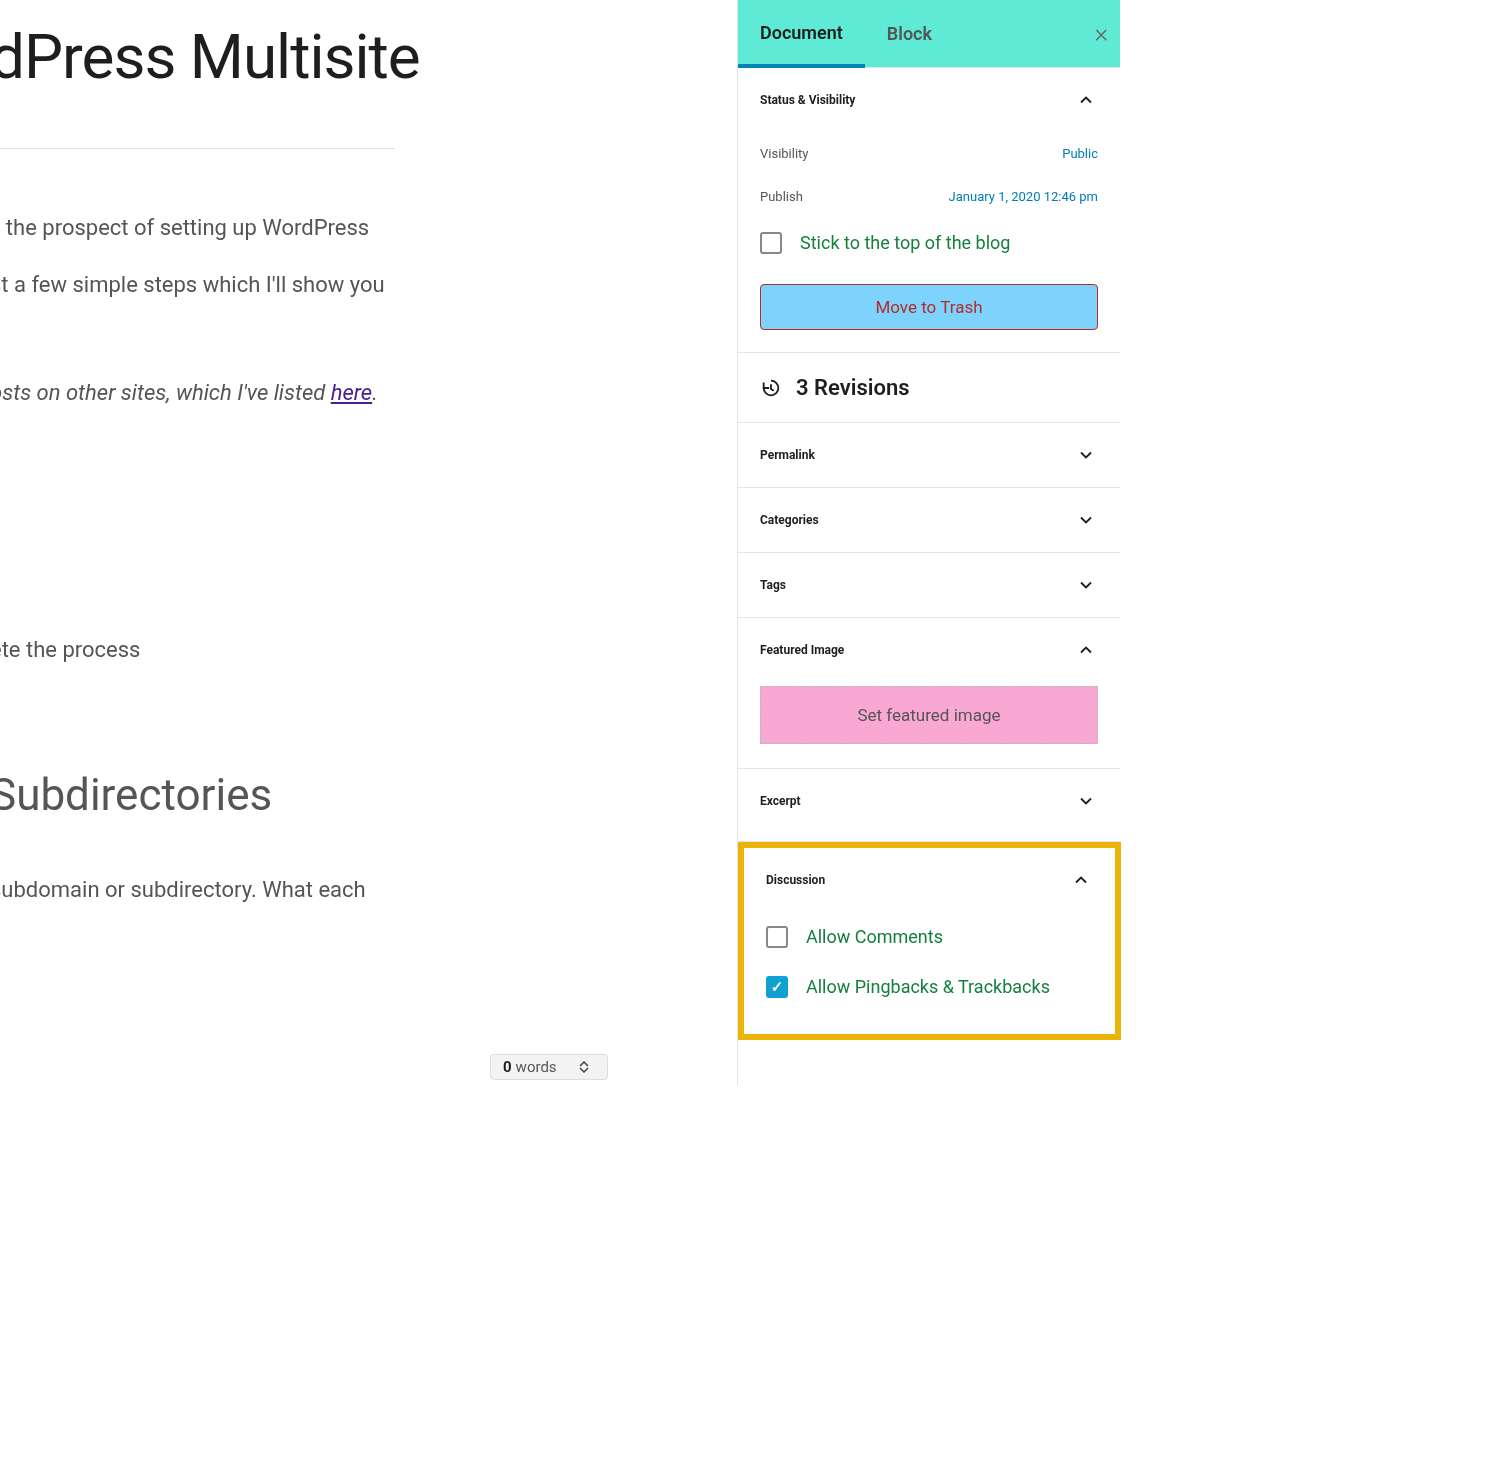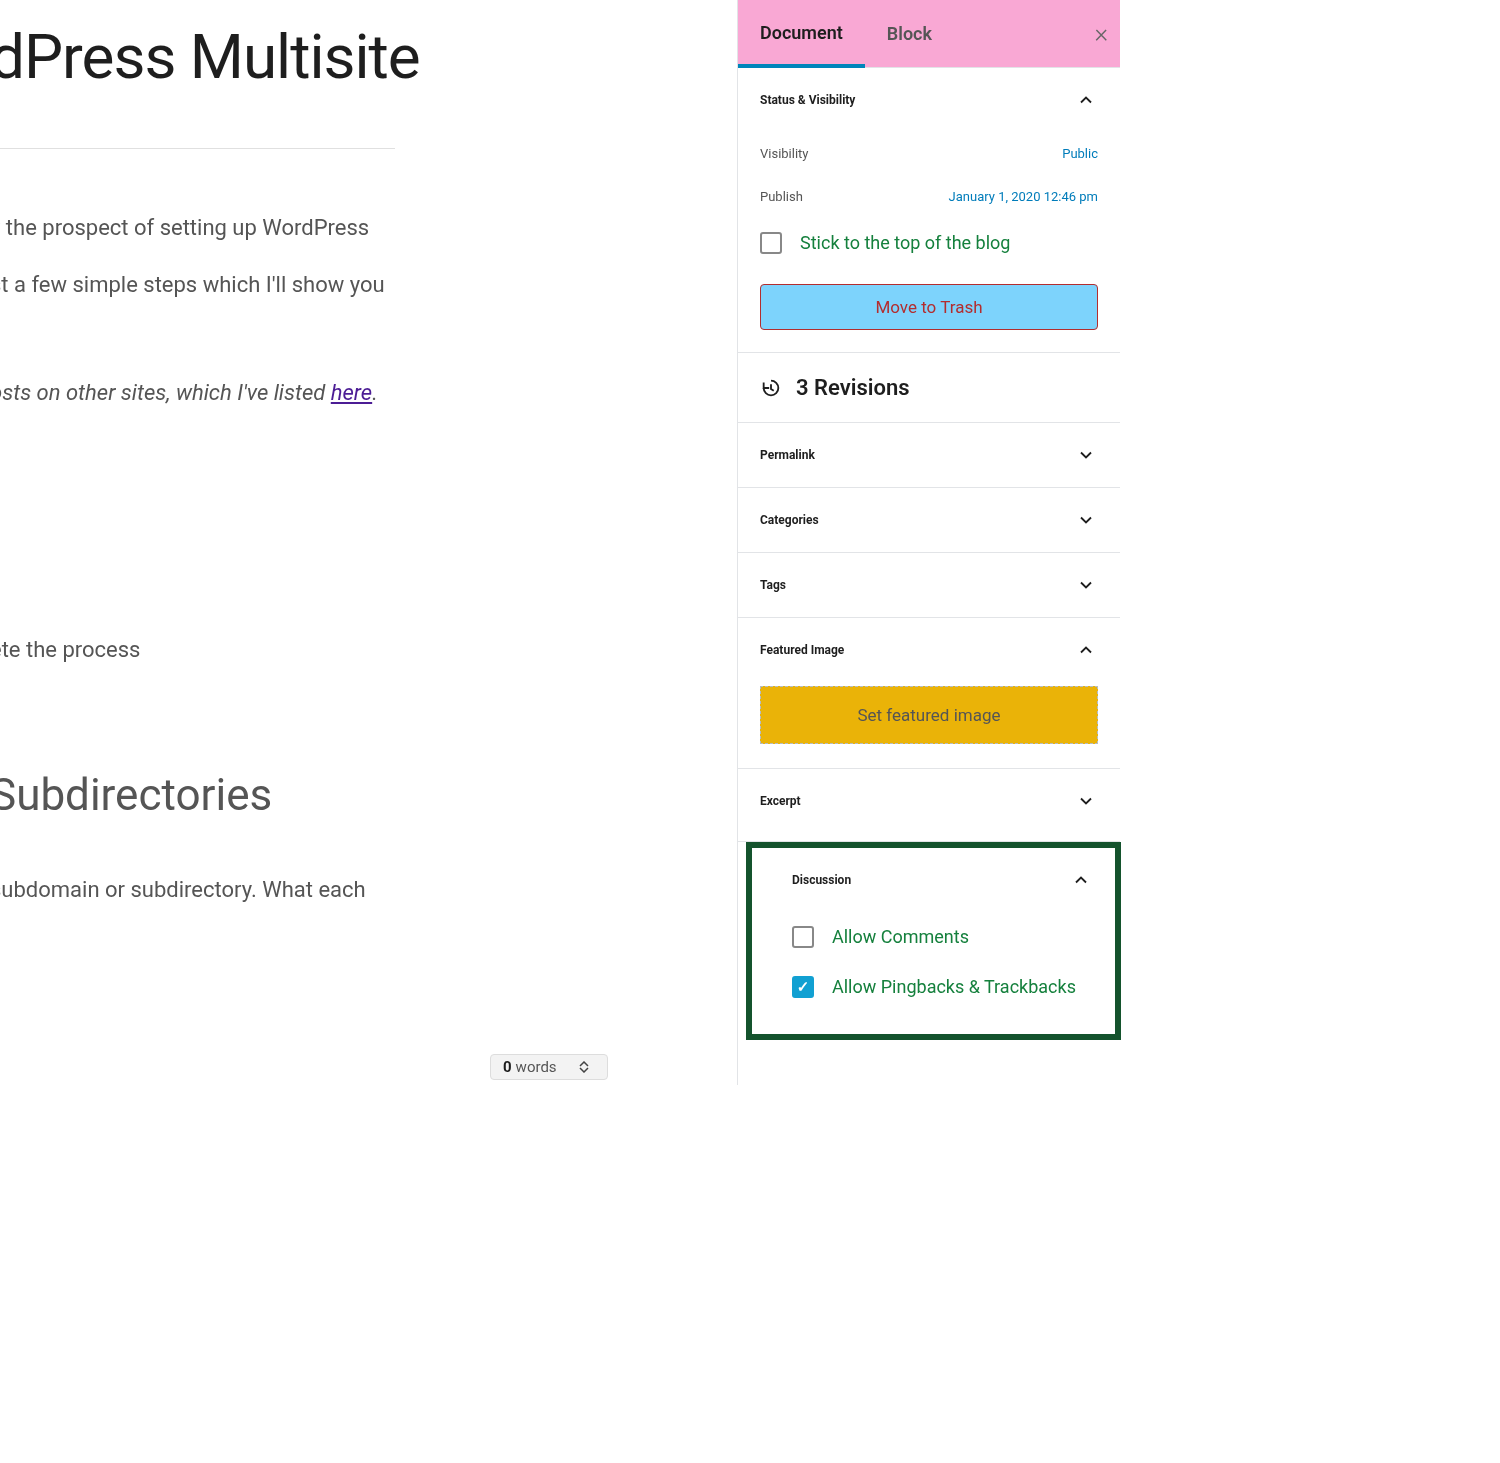--- a/index.html
+++ b/index.html
@@ -84,21 +84,21 @@
     .sidebar {
       width: 383px;
       border-left: 1px solid #e2e4e7;
       background: #fff;
       display: flex;
       flex-direction: column;
     }
     .tabs {
       display: flex;
       align-items: center;
-      background: #f9a8d4;
+      background: #5eead4;
       border-bottom: 1px solid #e2e4e7;
       position: relative;
       height: 68px;
     }
     .tab {
       padding: 0 22px;
       height: 68px;
       display: flex;
       align-items: center;
       font-size: 18px;
@@ -204,32 +204,31 @@
       align-items: center;
       gap: 14px;
       padding: 22px;
       border-bottom: 1px solid #e2e4e7;
       font-size: 22px;
       font-weight: 600;
     }
     .revisions svg { width: 22px; height: 22px; }
     .featured-btn {
       border: 1.5px dashed #b5bcc2;
-      background: #eab308;
+      background: #f9a8d4;
       text-align: center;
       padding: 18px;
       font-size: 17px;
       color: #555;
       cursor: pointer;
       margin: 4px 0 2px 0;
     }
     .highlight-box {
-      border: 6px solid #14532d;
-      margin: 0 -1px -1px 8px;
-      padding-left: 18px;
+      border: 6px solid #eab308;
+      margin: 0 -1px -1px 0;
     }
     .highlight-box .panel:last-child {
       border-bottom: none;
     }
   </style>
 </head>
 <body>
 
 <div class="app">
   <div class="editor">

